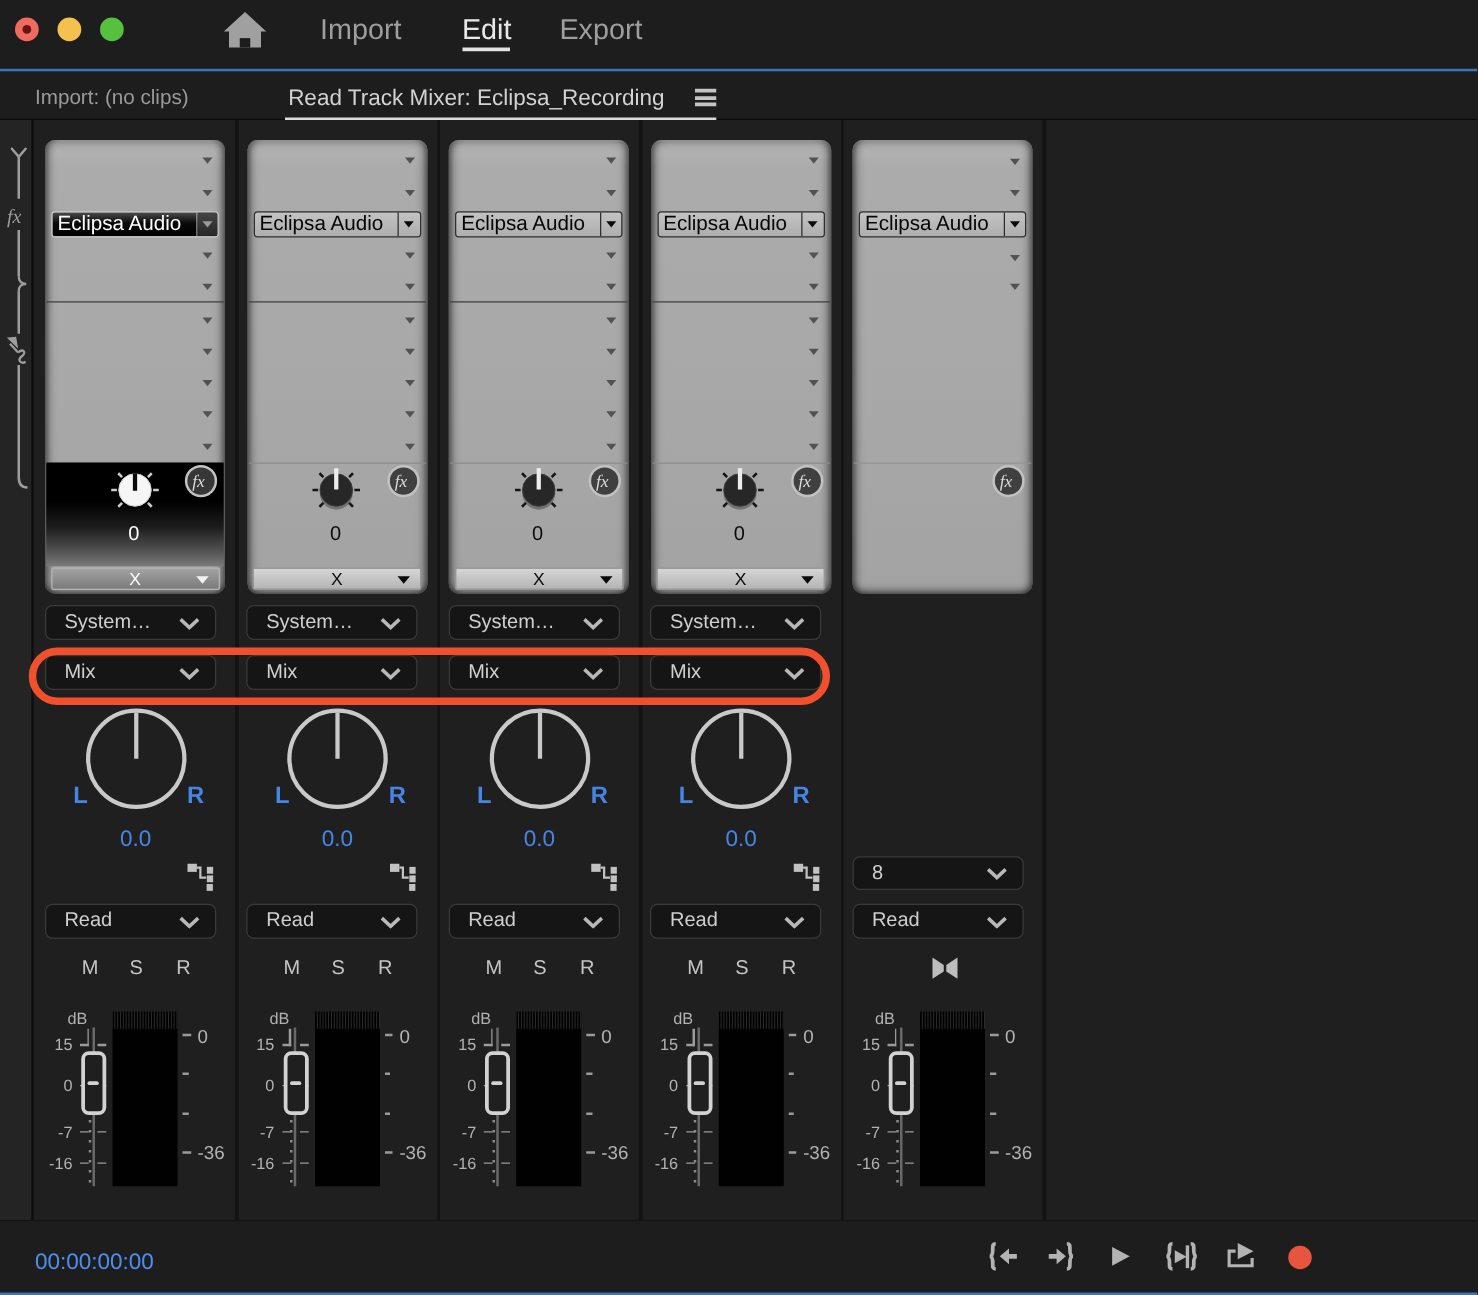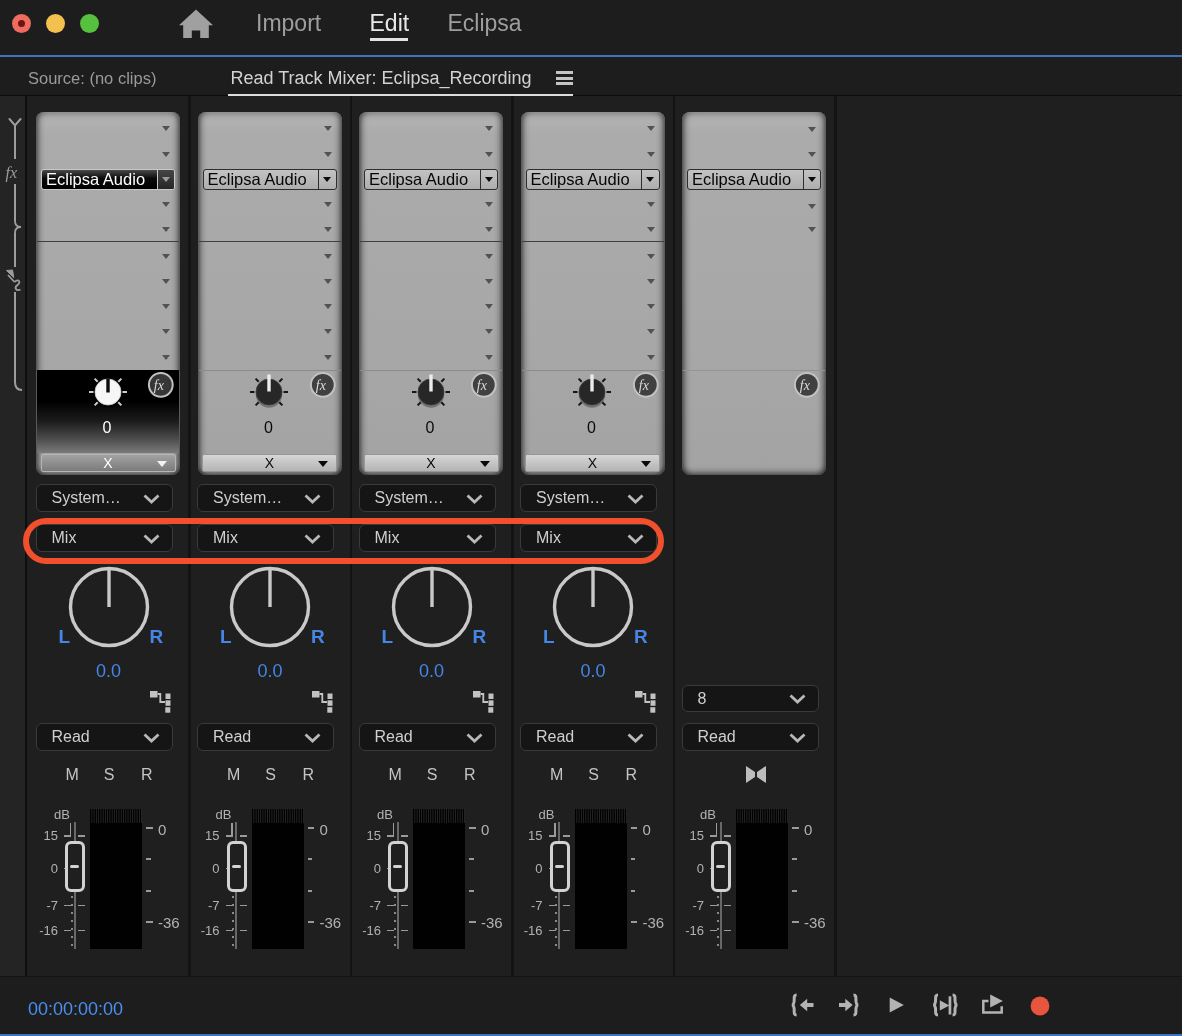--- a/index.html
+++ b/index.html
@@ -15,26 +15,26 @@
 <div class="abs" style="left:17.8px;top:19.8px;width:7px;height:7px;border-radius:50%;background:#6b1410;"></div>
 <div class="abs" style="left:45.5px;top:13.5px;width:19.5px;height:19.5px;border-radius:50%;background:#f4c14e;"></div>
 <div class="abs" style="left:79.5px;top:13.5px;width:19.5px;height:19.5px;border-radius:50%;background:#55c13f;"></div>
 <svg class="abs" style="left:178px;top:8px;" width="36" height="32" viewBox="0 0 36 32">
  <path d="M18 1.5 L35 17.2 L30.8 17.2 L30.8 30 L5.2 30 L5.2 17.2 L1 17.2 Z" fill="#a0a0a0"></path>
  <rect x="13.8" y="22.5" width="8.4" height="7.5" fill="#1d1d1e"></rect>
 </svg>
 <div class="abs" style="left:256px;top:10px;color:#9e9e9e;font-size:23px;">Import</div>
 <div class="abs" style="left:369.5px;top:10px;color:#e8e8e8;font-size:23px;">Edit</div>
 <div class="abs" style="left:369.5px;top:38px;width:38px;height:3px;background:#e2e2e2;"></div>
-<div class="abs" style="left:447.5px;top:10px;color:#9e9e9e;font-size:23px;">Eclipsa</div>
+<div class="abs" style="left:447.5px;top:10px;color:#9e9e9e;font-size:23px;">Export</div>
 
 <div class="abs" style="left:0;top:55px;width:1182px;height:2.4px;background:#3b74b9;"></div>
 
 <div class="abs" style="left:0;top:57.5px;width:1182px;height:38.5px;background:#1d1d1d;border-bottom:1.5px solid #0c0c0c;box-sizing:border-box;"></div>
-<div class="abs" style="left:28px;top:69px;color:#9a9a9a;font-size:16.5px;">Source: (no clips)</div>
+<div class="abs" style="left:28px;top:69px;color:#9a9a9a;font-size:16.5px;">Import: (no clips)</div>
 <div class="abs" style="left:230.5px;top:67.5px;color:#d2d2d2;font-size:18px;">Read Track Mixer: Eclipsa_Recording</div>
 <div class="abs" style="left:228px;top:93.5px;width:345px;height:2px;background:#dcdcdc;"></div>
 <div class="abs" style="left:556px;top:71px;width:17px;height:3px;background:#c4c4c4;"></div>
 <div class="abs" style="left:556px;top:76.5px;width:17px;height:3px;background:#c4c4c4;"></div>
 <div class="abs" style="left:556px;top:82px;width:17px;height:3px;background:#c4c4c4;"></div>
 
 <div class="abs" style="left:0;top:96px;width:27px;height:880px;background:#242424;border-right:2.5px solid #0e0e0e;box-sizing:border-box;"></div>
 <svg class="abs" style="left:0;top:96px;" width="27" height="304" viewBox="0 0 27 304">
  <g stroke="#9d9d9d" fill="none" stroke-width="2">
   <path d="M9.5 23 L15 29.5 L20.5 23" stroke-linecap="round"></path>

